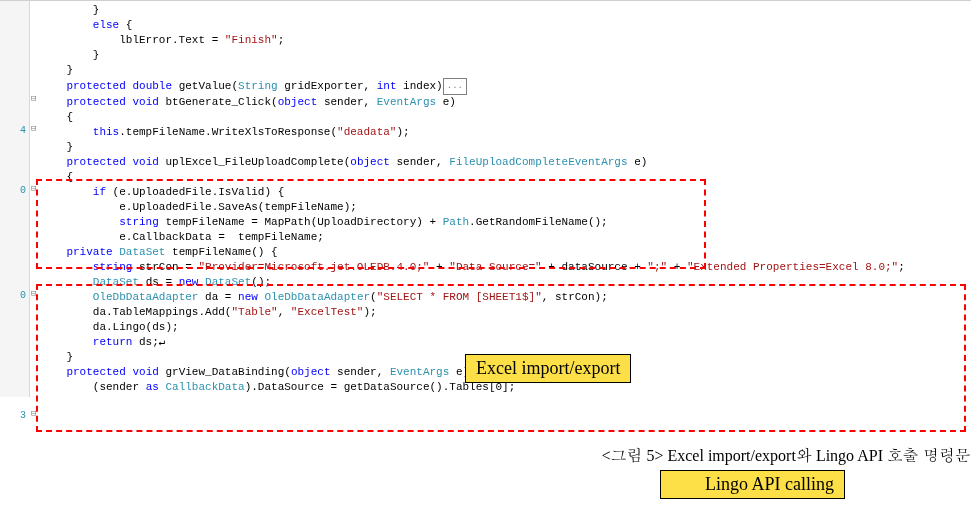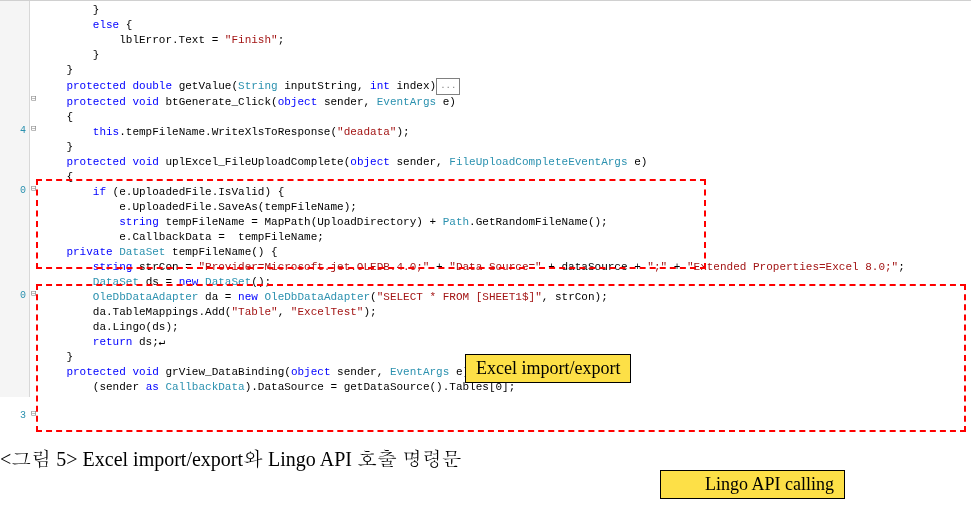--- a/index.html
+++ b/index.html
@@ -58,24 +58,25 @@
     position: absolute;
     border: 1px solid #000;
     background: #fde047;
     padding: 3px 10px;
     font-family: "Times New Roman", Batang, serif;
     font-size: 18px;
   }
   .caption {
     position: absolute;
     font-family: "Times New Roman", Batang, serif;
-    font-size: 20px;
+    font-size: 16px;
     color: #000;
-    text-align: left;
+    text-align: right;
     width: 100%;
+    padding-left: 34px;
   }
   .region-icon {
     position: absolute;
     left: 31px;
     width: 8px;
     height: 8px;
     font-size: 9px;
     color: #808080;
     line-height: 8px;
   }
@@ -96,21 +97,21 @@
   <span class="region-icon" style="top:184px;">⊟</span>
   <span class="region-icon" style="top:289px;">⊟</span>
   <span class="region-icon" style="top:409px;">⊟</span>
 
   <div class="code-line">        }</div>
   <div class="code-line"><span class="kw">        else</span><span> {</span></div>
   <div class="code-line"><span>            lblError.Text = </span><span class="str">"Finish"</span><span>;</span></div>
   <div class="code-line">        }</div>
   <div class="code-line">    }</div>
   <div class="code-line"></div>
-  <div class="code-line"><span>    </span><span class="kw">protected</span><span> </span><span class="kw">double</span><span> getValue(</span><span class="type">String</span><span> inputString, </span><span class="kw">int</span><span> index)</span><span class="collapse-box">...</span></div>
+  <div class="code-line"><span>    </span><span class="kw">protected</span><span> </span><span class="kw">double</span><span> getValue(</span><span class="type">String</span><span> gridExporter, </span><span class="kw">int</span><span> index)</span><span class="collapse-box">...</span></div>
   <div class="code-line"></div>
   <div class="code-line"><span>    </span><span class="kw">protected</span><span> </span><span class="kw">void</span><span> btGenerate_Click(</span><span class="kw">object</span><span> sender, </span><span class="type">EventArgs</span><span> e)</span></div>
   <div class="code-line">    {</div>
   <div class="code-line"><span>        </span><span class="kw">this</span><span>.tempFileName.WriteXlsToResponse(</span><span class="str">"deadata"</span><span>);</span></div>
   <div class="code-line">    }</div>
   <div class="code-line"><span>    </span><span class="kw">protected</span><span> </span><span class="kw">void</span><span> uplExcel_FileUploadComplete(</span><span class="kw">object</span><span> sender, </span><span class="type">FileUploadCompleteEventArgs</span><span> e)</span></div>
   <div class="code-line">    {</div>
   <div class="code-line"><span>        </span><span class="kw">if</span><span> (e.UploadedFile.IsValid) {</span></div>
   <div class="code-line">            e.UploadedFile.SaveAs(tempFileName);</div>
   <div class="code-line"><span>            </span><span class="kw">string</span><span> tempFileName = MapPath(UploadDirectory) + </span><span class="type">Path</span><span>.GetRandomFileName();</span></div>

